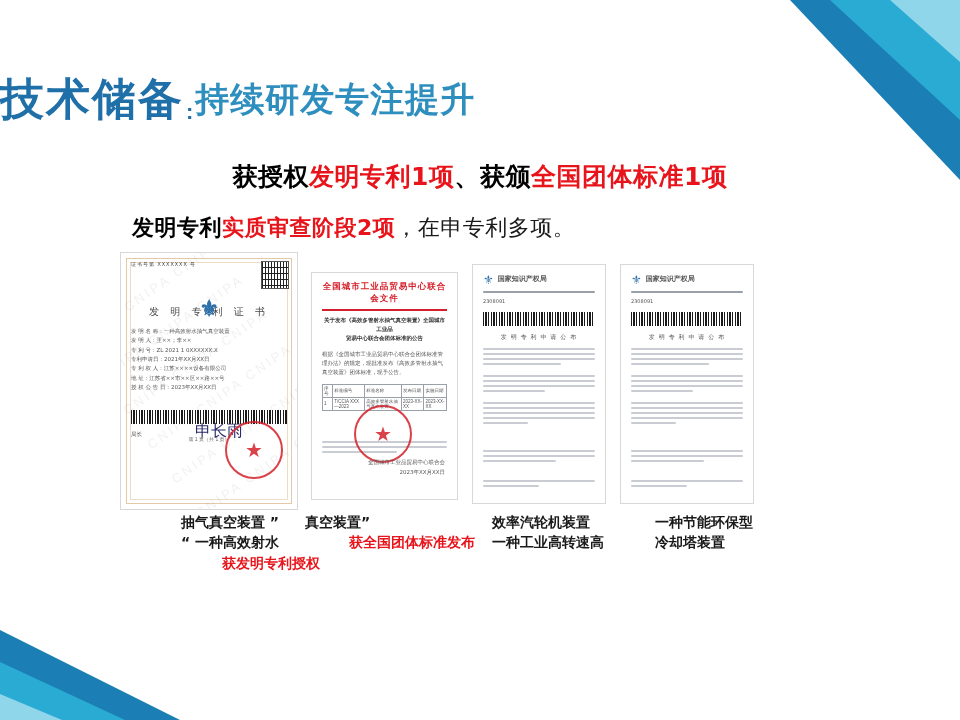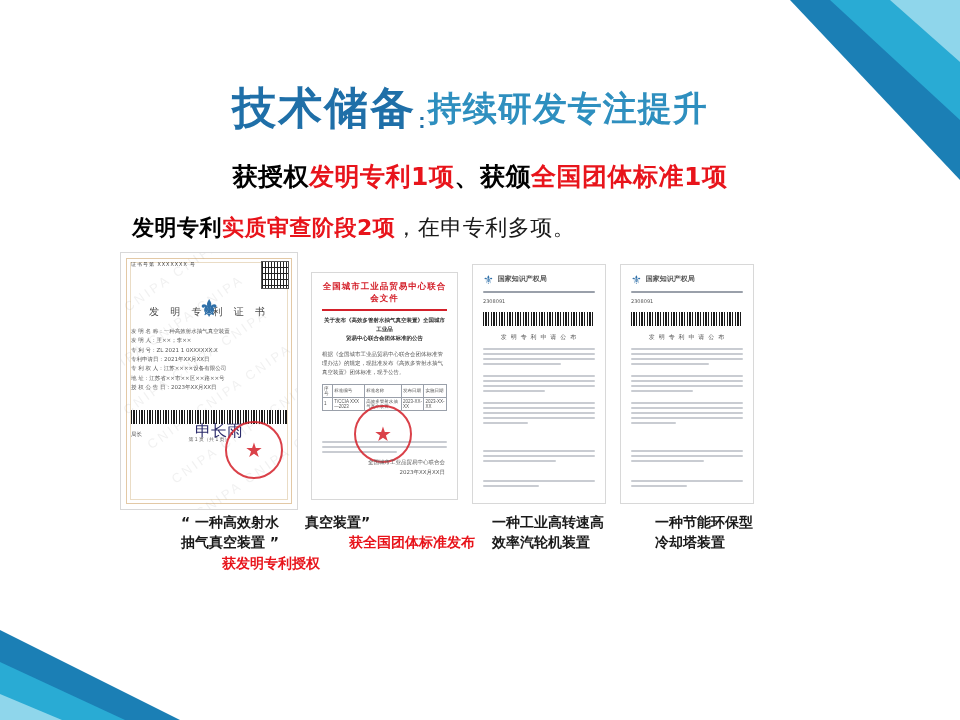--- a/index.html
+++ b/index.html
@@ -24,24 +24,24 @@
   .deco {
     position: absolute;
     pointer-events: none;
   }
   .deco-tr { top: 0; right: 0; width: 420px; height: 180px; }
   .deco-bl { bottom: 0; left: 0; width: 300px; height: 130px; }
 
   
   .title-wrap {
     position: absolute;
-    top: 79px;
+    top: 70px;
     left: 0;
     width: 940px;
-    text-align: center;
+    text-align: left;
   }
   .title-main {
     font-family: "DejaVu Sans", "Liberation Sans", sans-serif;
     font-size: 44px;
     font-weight: bold;
     color: #1F6FA8;
     letter-spacing: 2px;
     display: inline-block;
     vertical-align: middle;
   }
@@ -418,33 +418,33 @@
         <div class="docline" style="margin-top:26px;"></div>
         <div class="docline"></div>
         <div class="docline" style="width:65%;"></div>
         <div class="docline" style="margin-top:18px;"></div>
         <div class="docline" style="width:50%;"></div>
       </div>
     </div>
   </div>
 
   <div class="caption cap1">
+    <div>抽气真空装置 ”</div>
     <div>“ 一种高效射水</div>
-    <div>抽气真空装置 ”</div>
     <div class="hl">获发明专利授权</div>
   </div>
 
   <div class="caption cap2">
     <div>真空装置”</div>
     <div class="hl">获全国团体标准发布</div>
   </div>
 
   <div class="caption cap3">
+    <div>效率汽轮机装置</div>
     <div>一种工业高转速高</div>
-    <div>效率汽轮机装置</div>
   </div>
 
   <div class="caption cap4">
     <div>一种节能环保型</div>
     <div>冷却塔装置</div>
   </div>
 
 </div>
 
 </body></html>

